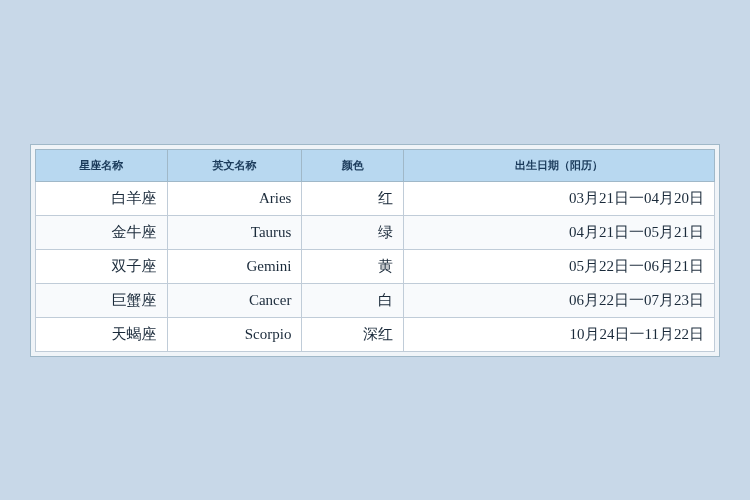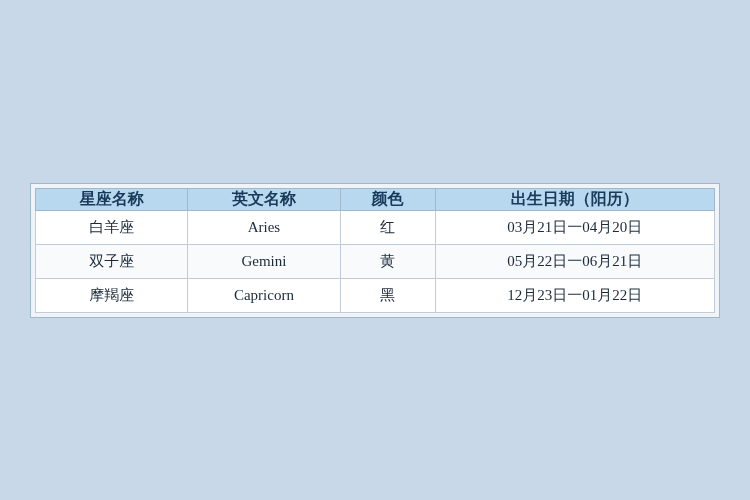--- a/index.html
+++ b/index.html
@@ -19,28 +19,28 @@
       padding: 4px;
     }
     table {
       border-collapse: collapse;
       width: 680px;
     }
     th {
       background-color: #b8d8f0;
       color: #1a3a5a;
       text-align: center;
-      padding: 0 10px;
+      padding: 8px 10px;
       border: 1px solid #a0b8c8;
       font-weight: bold;
-      font-size: 16px;
+      font-size: 11px;
     }
     td {
       background-color: #ffffff;
-      text-align: center;
+      text-align: right;
       padding: 7px 10px;
       border: 1px solid #c0ccd8;
       color: #1a2a3a;
       font-size: 15px;
     }
     tr:nth-child(even) td {
       background-color: #f8fafc;
     }
   </style>
 </head>
@@ -57,26 +57,38 @@
       </tr>
     </thead>
     <tbody id="table-body">
     <tr>
           <td>白羊座</td>
           <td>Aries</td>
           <td>红</td>
           <td>03月21日一04月20日</td>
         </tr>
         <tr>
+          <td>金牛座</td>
+          <td>Taurus</td>
+          <td>绿</td>
+          <td>04月21日一05月21日</td>
+        </tr>
+        <tr>
           <td>双子座</td>
           <td>Gemini</td>
           <td>黄</td>
           <td>05月22日一06月21日</td>
         </tr>
         <tr>
-          <td>摩羯座</td>
-          <td>Capricorn</td>
-          <td>黑</td>
-          <td>12月23日一01月22日</td>
+          <td>巨蟹座</td>
+          <td>Cancer</td>
+          <td>白</td>
+          <td>06月22日一07月23日</td>
+        </tr>
+        <tr>
+          <td>天蝎座</td>
+          <td>Scorpio</td>
+          <td>深红</td>
+          <td>10月24日一11月22日</td>
         </tr>
       </tbody>
   </table>
 </div>
 
 </body></html>

